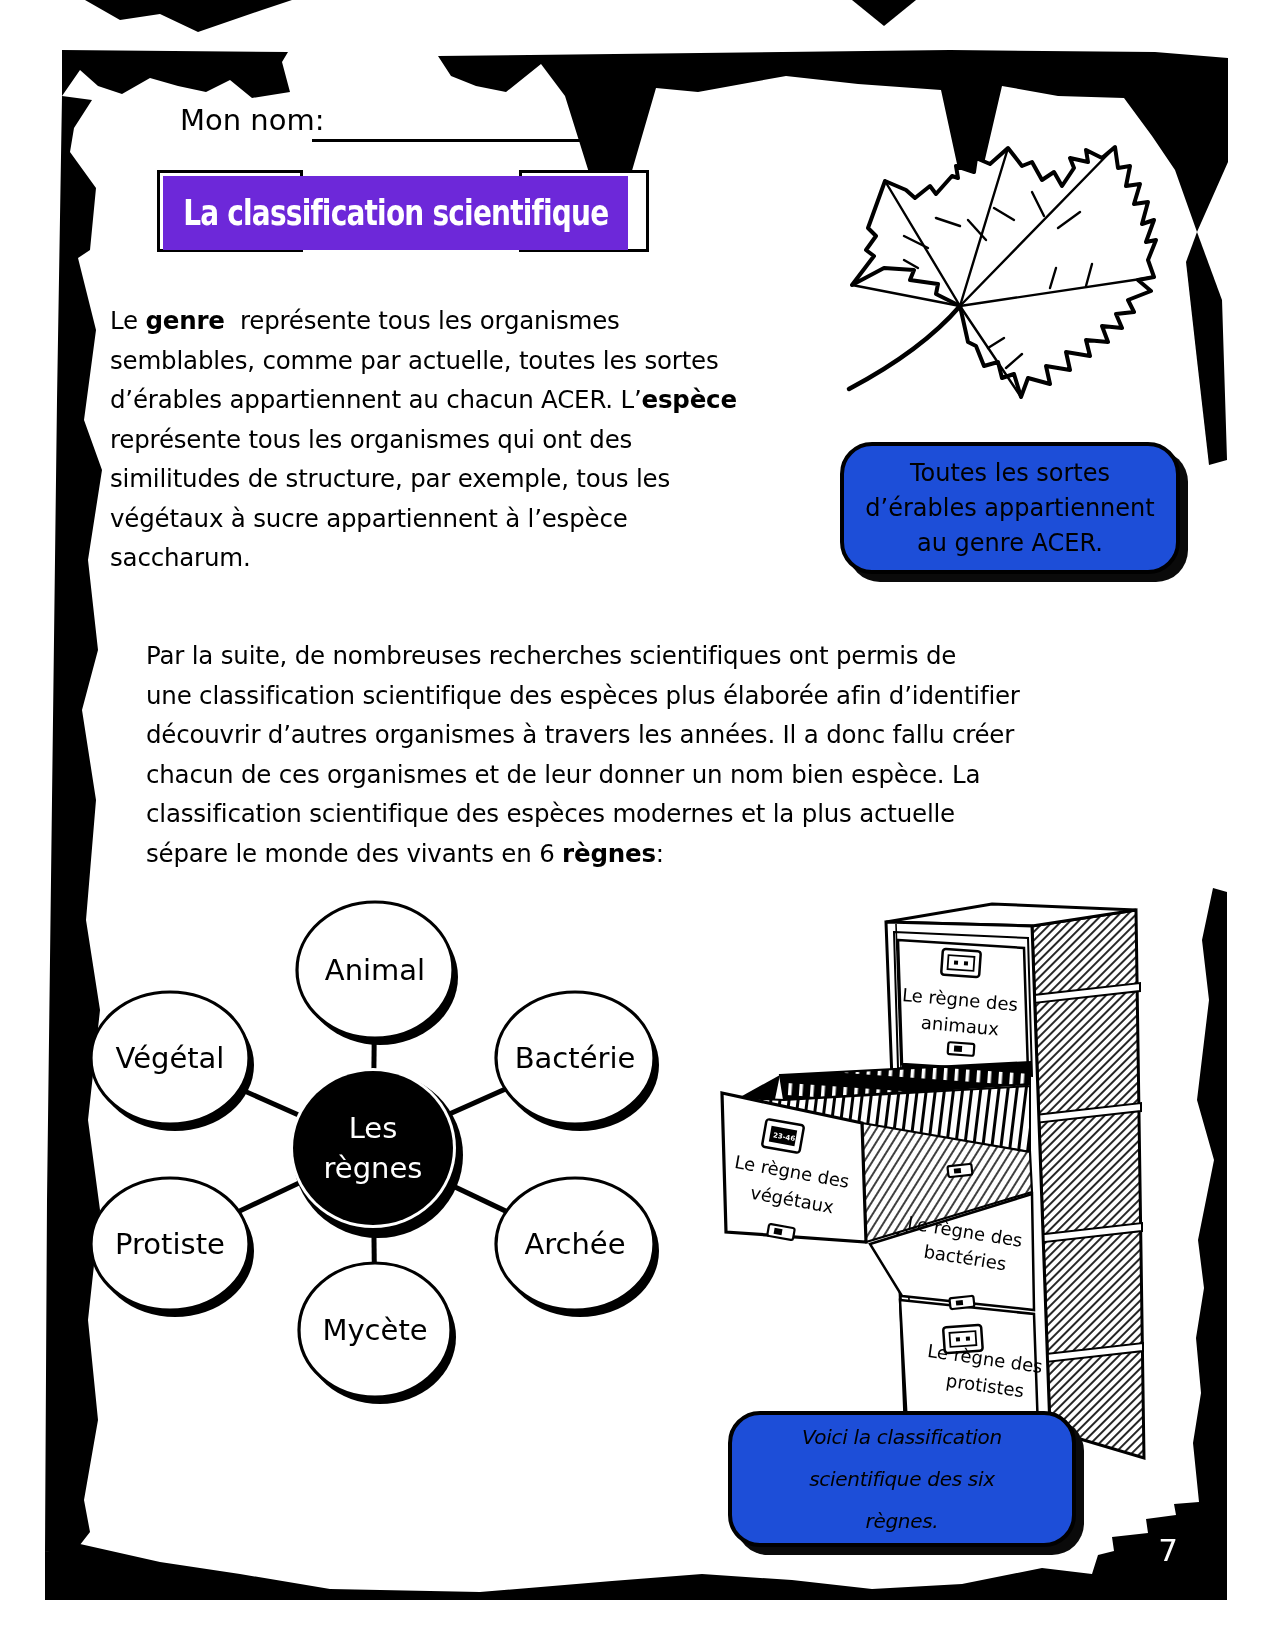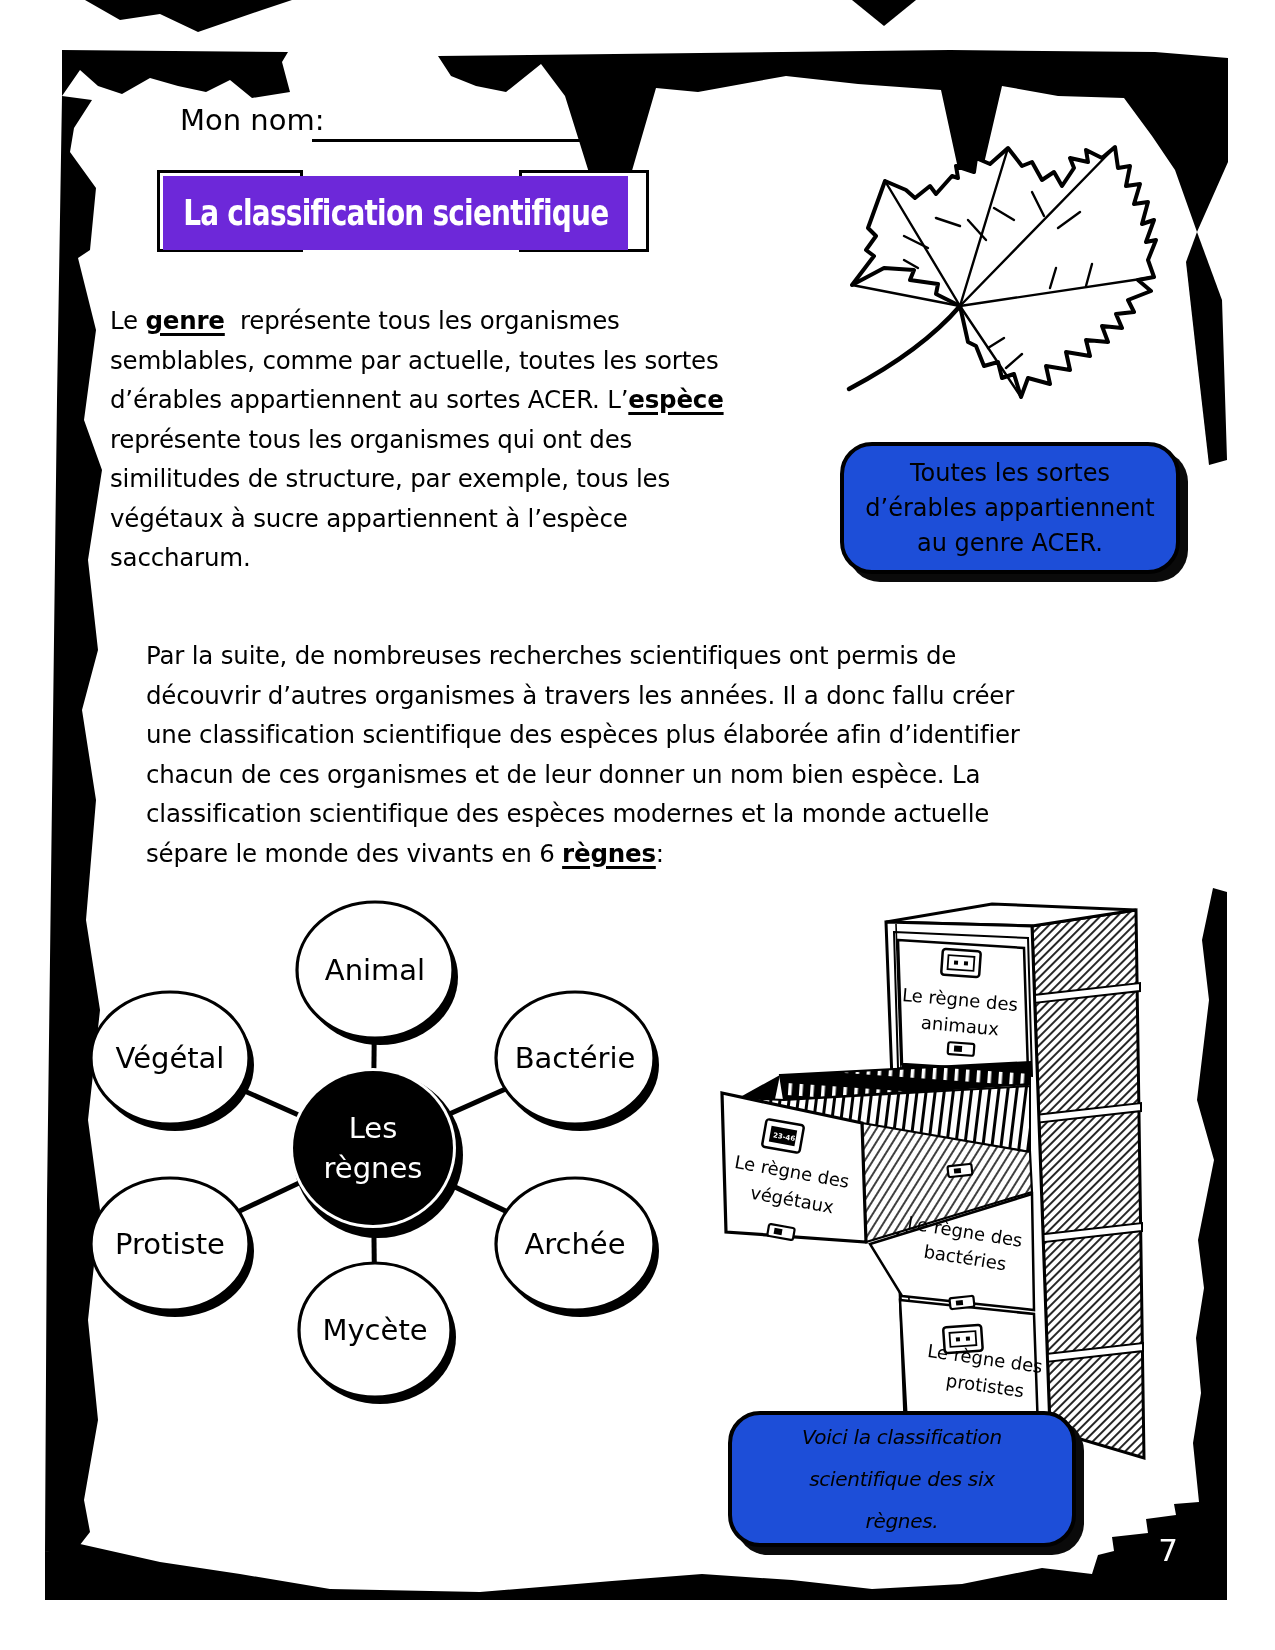--- a/index.html
+++ b/index.html
@@ -19,21 +19,21 @@
   #banner .sideR{right:0px;width:130px;}
   #banner .black{position:absolute;left:8px;top:9px;width:465px;height:74px;background:#6d28d9;display:flex;align-items:center;justify-content:center;}
   #banner .black span{
     color:#fff;font-size:35px;font-weight:bold;letter-spacing:-1px;white-space:nowrap;
     transform:scaleX(0.80);transform-origin:center;
   }
   
   .para{z-index:2;font-size:24.5px;line-height:39.5px;letter-spacing:-0.2px;}
   .tline{white-space:pre;}
   .seg{white-space:pre;}
-  .bu{font-weight:bold;text-decoration:underline;text-decoration-thickness:2.5px;text-underline-offset:4px;}
+  .bu{font-weight:bold;text-decoration-thickness:2.5px;text-underline-offset:4px;}
   .it{}
   #para1{left:110px;top:301px;width:680px;}
   #para2{left:110px;top:636px;width:1000px;margin-left:36px;}
   
   .bubble{
     background:#1d4ed8;border:4px solid #000;border-radius:32px;z-index:3;
     box-shadow:8px 8px 0 #0a0a0a;display:flex;flex-direction:column;justify-content:center;
     text-align:center;box-sizing:border-box;
   }
   #acer{left:840px;top:442px;width:340px;height:132px;font-size:24px;line-height:35px;}
@@ -108,33 +108,33 @@
 
 <div class="abs bubble" id="acer">
   <div>Toutes les sortes</div>
   <div>d’érables appartiennent</div>
   <div>au genre ACER.</div>
 </div>
 
 <div class="abs para" id="para1">
   <div class="tline"><span class="seg">Le </span><span class="seg bu">genre</span><span class="seg">  représente tous les organismes</span></div>
   <div class="tline"><span class="seg">semblables, comme par actuelle, toutes les sortes</span></div>
-  <div class="tline"><span class="seg">d’érables appartiennent au sortes ACER. L’</span><span class="seg bu">espèce</span></div>
+  <div class="tline"><span class="seg">d’érables appartiennent au chacun ACER. L’</span><span class="seg bu">espèce</span></div>
   <div class="tline"><span class="seg">représente tous les organismes qui ont des</span></div>
   <div class="tline"><span class="seg">similitudes de structure, par exemple, tous les</span></div>
   <div class="tline"><span class="seg">végétaux à sucre appartiennent à l’espèce</span></div>
   <div class="tline"><span class="seg it">saccharum</span><span class="seg">.</span></div>
 </div>
 
 <div class="abs para" id="para2">
   <div class="tline"><span class="seg">Par la suite, de nombreuses recherches scientifiques ont permis de</span></div>
+  <div class="tline"><span class="seg">une classification scientifique des espèces plus élaborée afin d’identifier</span></div>
   <div class="tline"><span class="seg">découvrir d’autres organismes à travers les années. Il a donc fallu créer</span></div>
-  <div class="tline"><span class="seg">une classification scientifique des espèces plus élaborée afin d’identifier</span></div>
   <div class="tline"><span class="seg">chacun de ces organismes et de leur donner un nom bien espèce. La</span></div>
-  <div class="tline"><span class="seg">classification scientifique des espèces modernes et la monde actuelle</span></div>
+  <div class="tline"><span class="seg">classification scientifique des espèces modernes et la plus actuelle</span></div>
   <div class="tline"><span class="seg">sépare le monde des vivants en 6 </span><span class="seg bu">règnes</span><span class="seg">:</span></div>
 </div>
 
 <svg id="diagram" class="abs" width="620" height="545" viewBox="0 0 620 545">
   <g stroke="#000" stroke-width="5">
     <line x1="303" y1="268" x2="305" y2="90"></line>
     <line x1="303" y1="268" x2="100" y2="178"></line>
     <line x1="303" y1="268" x2="505" y2="178"></line>
     <line x1="303" y1="268" x2="100" y2="364"></line>
     <line x1="303" y1="268" x2="505" y2="364"></line>

